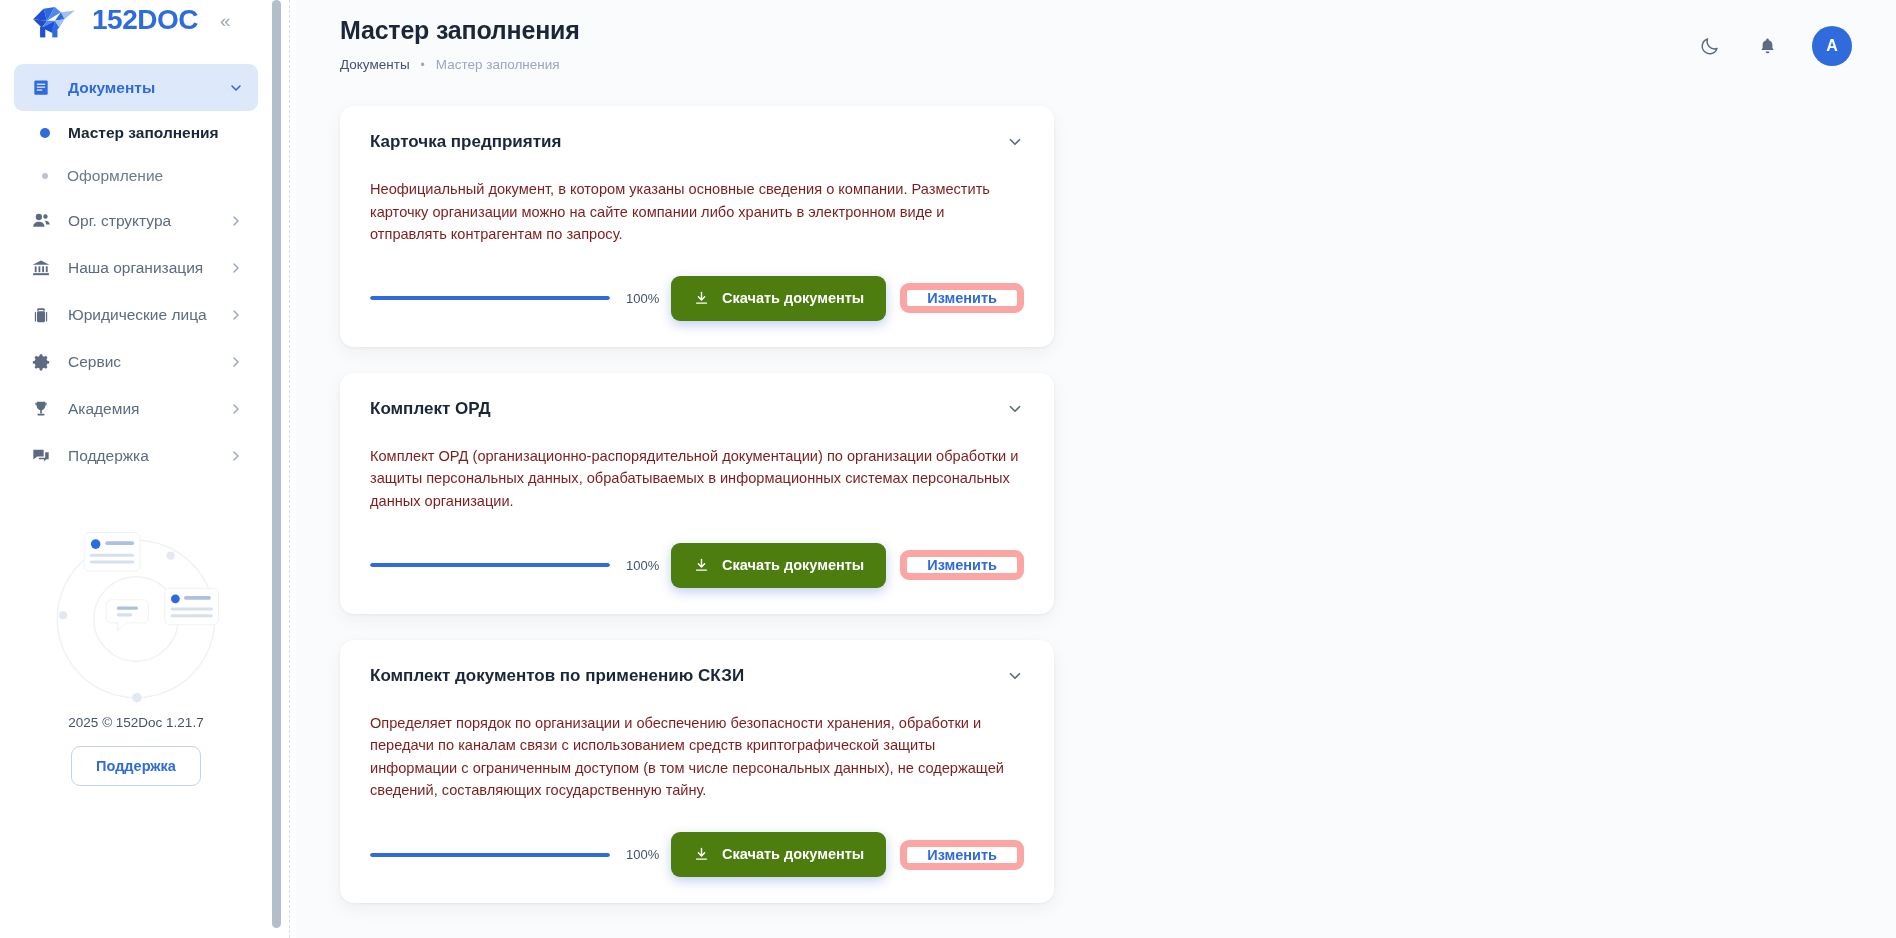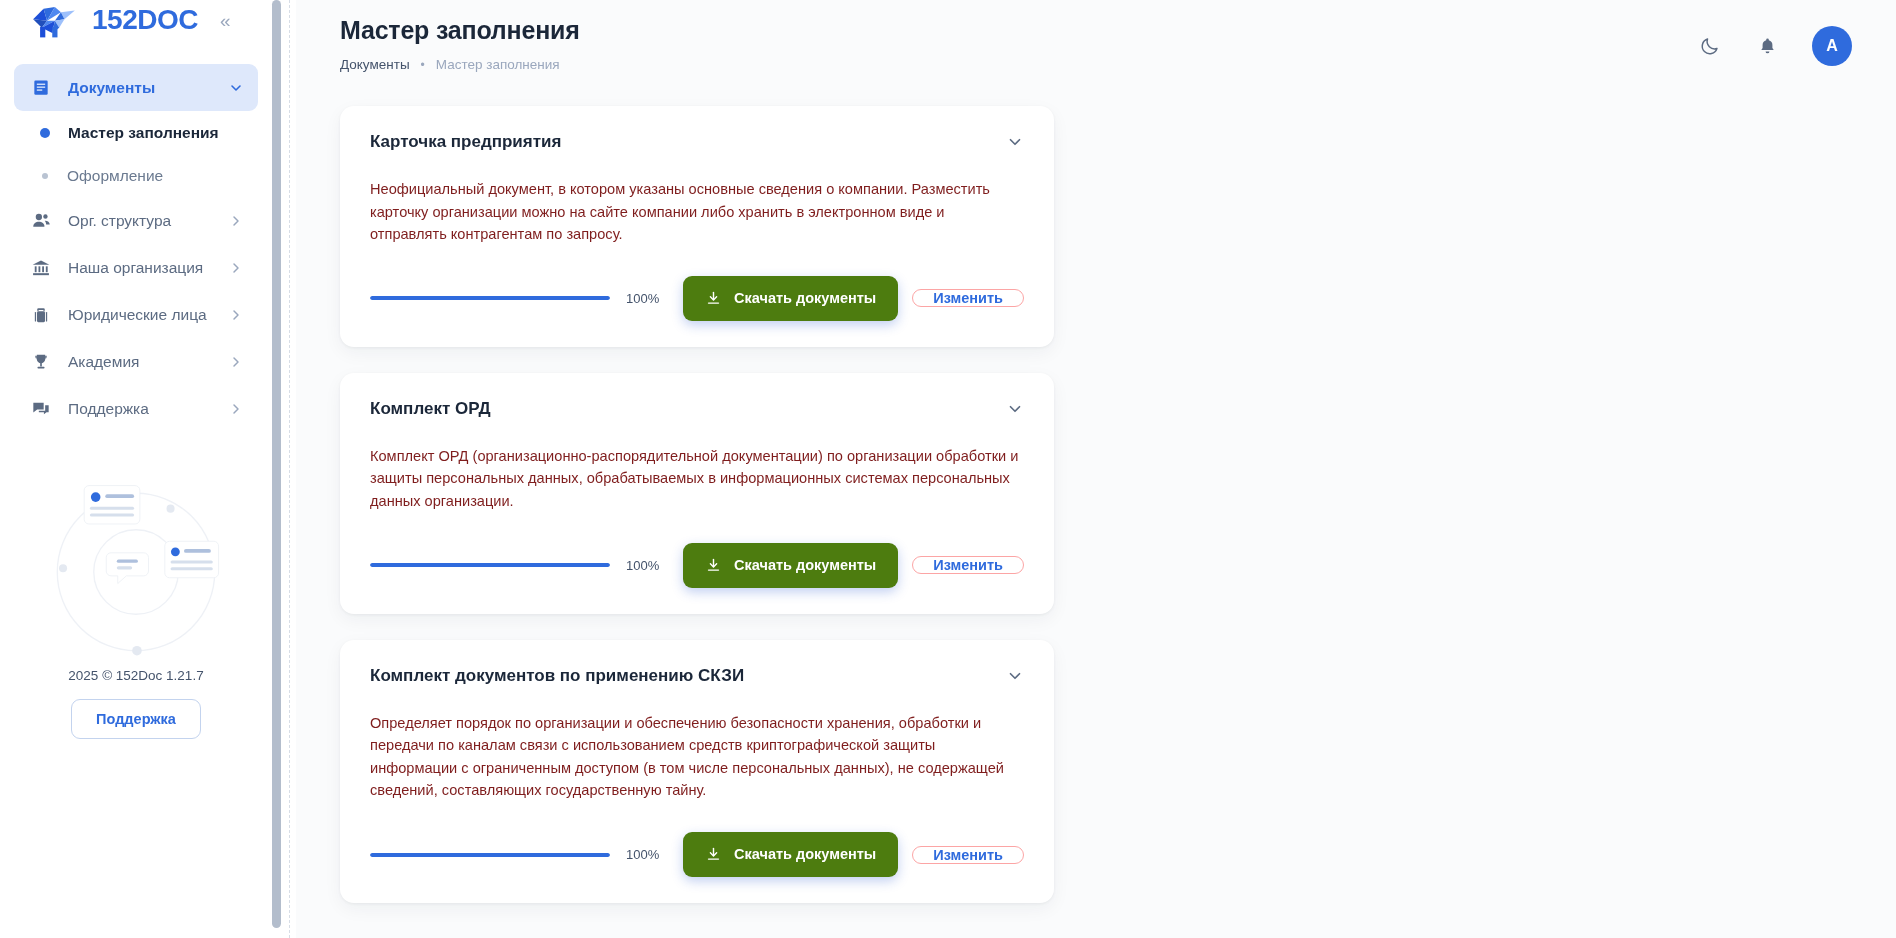--- a/index.html
+++ b/index.html
@@ -274,21 +274,21 @@
     padding: 14px 22px;
     cursor: pointer;
     box-shadow: 0 4px 12px rgba(34,84,205,0.28);
     font-family: "Liberation Sans", sans-serif;
   }
   .btn-secondary {
     background: #fff;
     color: #2f6bdd;
     font-size: 14.5px;
     font-weight: 700;
-    border: 1px solid #fca5a5;
+    border: 7px solid #fca5a5;
     border-radius: 9px;
     padding: 0 20px;
     cursor: pointer;
     font-family: "Liberation Sans", sans-serif;
   }
 </style>
 </head>
 <body>
 
 <aside class="sidebar">
@@ -391,20 +391,34 @@
           </svg>
       </span>
       <span class="lbl">Юридические лица</span>
       <span class="chev">
         <svg viewBox="0 0 24 24" width="16" height="16" fill="none" stroke="currentColor" stroke-width="2.2" stroke-linecap="round" stroke-linejoin="round">
             <polyline points="9 6 15 12 9 18"></polyline>
           </svg>
       </span>
     </div>
 
+    <div class="nav-item">
+      <span class="ico">
+        <svg viewBox="0 0 24 24" width="20" height="20" fill="currentColor">
+            <path d="M12 8.4A3.6 3.6 0 1 0 12 15.6 3.6 3.6 0 0 0 12 8.4zm0 2.2a1.4 1.4 0 1 1 0 2.8 1.4 1.4 0 0 1 0-2.8z"></path>
+            <path d="M10.6 2.6h2.8l.4 2.3 2 .9 2-1.2 2 2-1.2 2 .9 2 2.3.4v2.8l-2.3.4-.9 2 1.2 2-2 2-2-1.2-2 .9-.4 2.3h-2.8l-.4-2.3-2-.9-2 1.2-2-2 1.2-2-.9-2-2.3-.4v-2.8l2.3-.4.9-2-1.2-2 2-2 2 1.2 2-.9z"></path>
+          </svg>
+      </span>
+      <span class="lbl">Сервис</span>
+      <span class="chev">
+        <svg viewBox="0 0 24 24" width="16" height="16" fill="none" stroke="currentColor" stroke-width="2.2" stroke-linecap="round" stroke-linejoin="round">
+            <polyline points="9 6 15 12 9 18"></polyline>
+          </svg>
+      </span>
+    </div>
 
     <div class="nav-item">
       <span class="ico">
         <svg viewBox="0 0 24 24" width="20" height="20" fill="currentColor">
             <path d="M7 3.4h10v5.2a5 5 0 0 1-10 0z"></path>
             <path d="M5.2 4.6H7v3.6A2.6 2.6 0 0 1 5.2 5.9z"></path>
             <path d="M18.8 4.6H17v3.6a2.6 2.6 0 0 0 1.8-2.3z"></path>
             <rect x="11" y="13" width="2" height="4.4"></rect>
             <rect x="7.8" y="17.6" width="8.4" height="2.2" rx="0.8"></rect>
           </svg>

